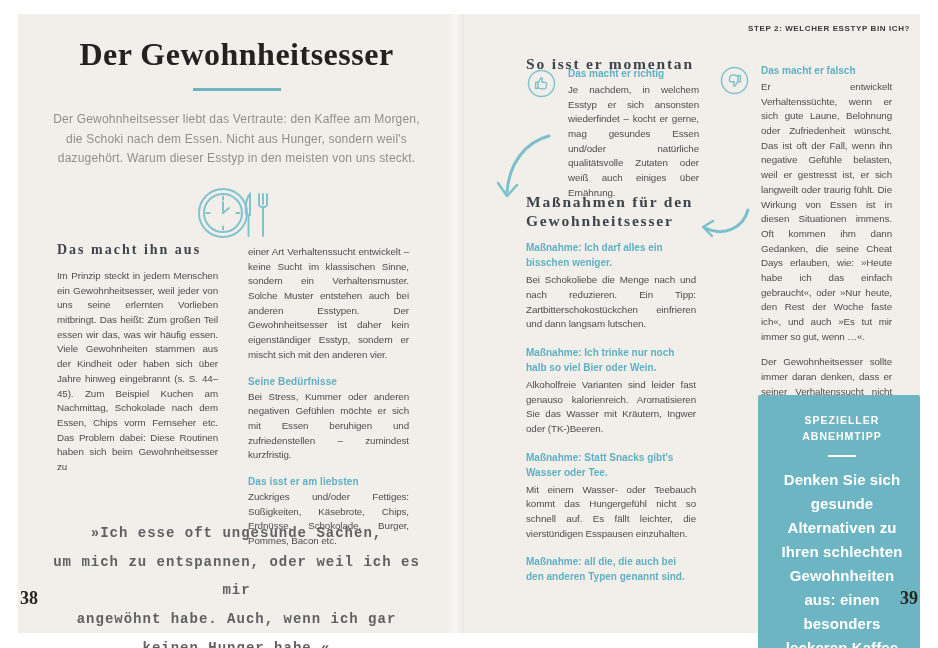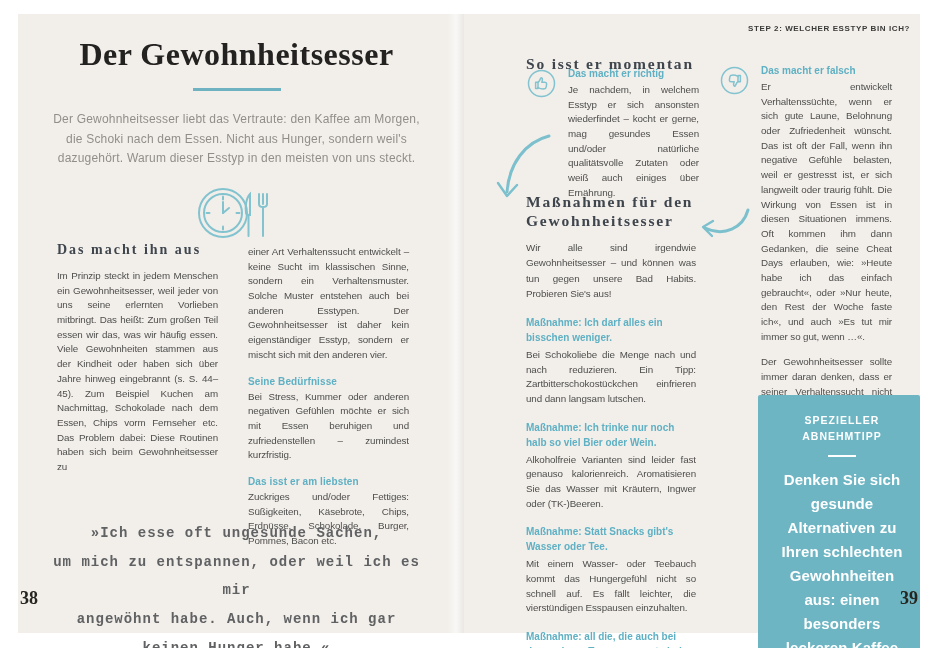--- a/index.html
+++ b/index.html
@@ -206,21 +206,20 @@
 
     <svg class="arrow2" width="54" height="42" viewBox="0 0 54 42">
       <g fill="none" stroke="#7cc0cd" stroke-linecap="round" stroke-linejoin="round">
         <path d="M50 8 C45 26 26 35 7 26" stroke-width="3"></path>
         <path d="M14 34 L5 25 L15 19" stroke-width="2.4"></path>
       </g>
     </svg>
 
     <div class="sec2">
       <h2 class="sec2-heading">Maßnahmen für den Gewohnheitsesser</h2>
-      <p class="sec2-intro">Wir alle sind irgendwie Gewohnheitsesser – und können was tun gegen unsere Bad Habits. Probieren Sie's aus!</p>
 
       <div class="measure">
         <div class="m-label">Maßnahme: Ich darf alles ein bisschen weniger.</div>
         <div class="m-text">Bei Schokoliebe die Menge nach und nach reduzieren. Ein Tipp: Zartbitterschokostückchen einfrieren und dann langsam lutschen.</div>
       </div>
       <div class="measure">
         <div class="m-label">Maßnahme: Ich trinke nur noch halb so viel Bier oder Wein.</div>
         <div class="m-text">Alkoholfreie Varianten sind leider fast genauso kalorienreich. Aromatisieren Sie das Wasser mit Kräutern, Ingwer oder (TK-)Beeren.</div>
       </div>
       <div class="measure">

